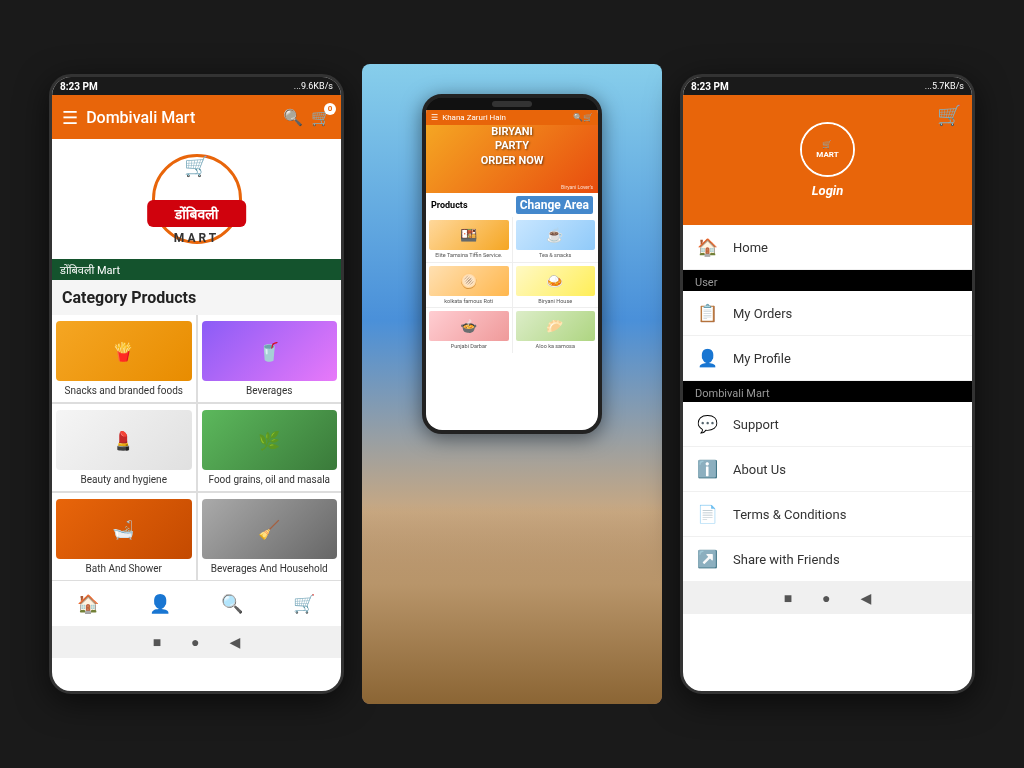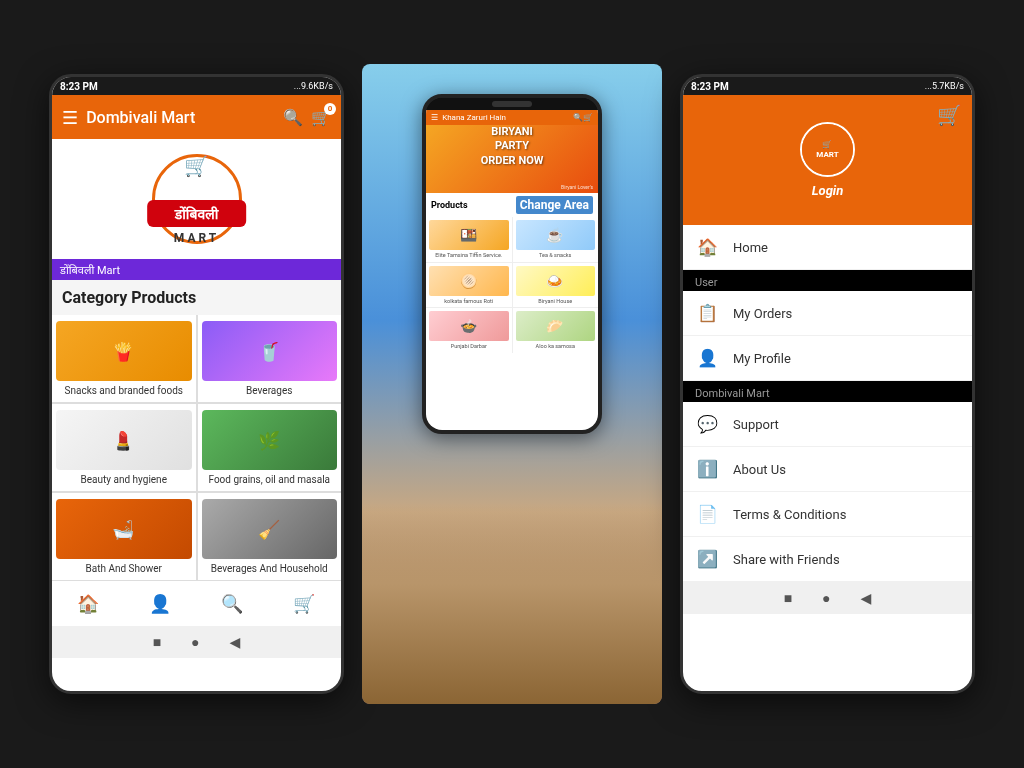--- a/index.html
+++ b/index.html
@@ -90,21 +90,21 @@
       height: 120px;
       display: flex;
       align-items: center;
       justify-content: center;
       position: relative;
       overflow: hidden;
     }
 
     
     .store-badge {
-      background: #6d28d9;
+      background: #14532d;
       color: #fff;
       font-size: 11px;
       padding: 3px 8px;
     }
 
     
     .section-title {
       font-size: 16px;
       font-weight: bold;
       color: #222;

